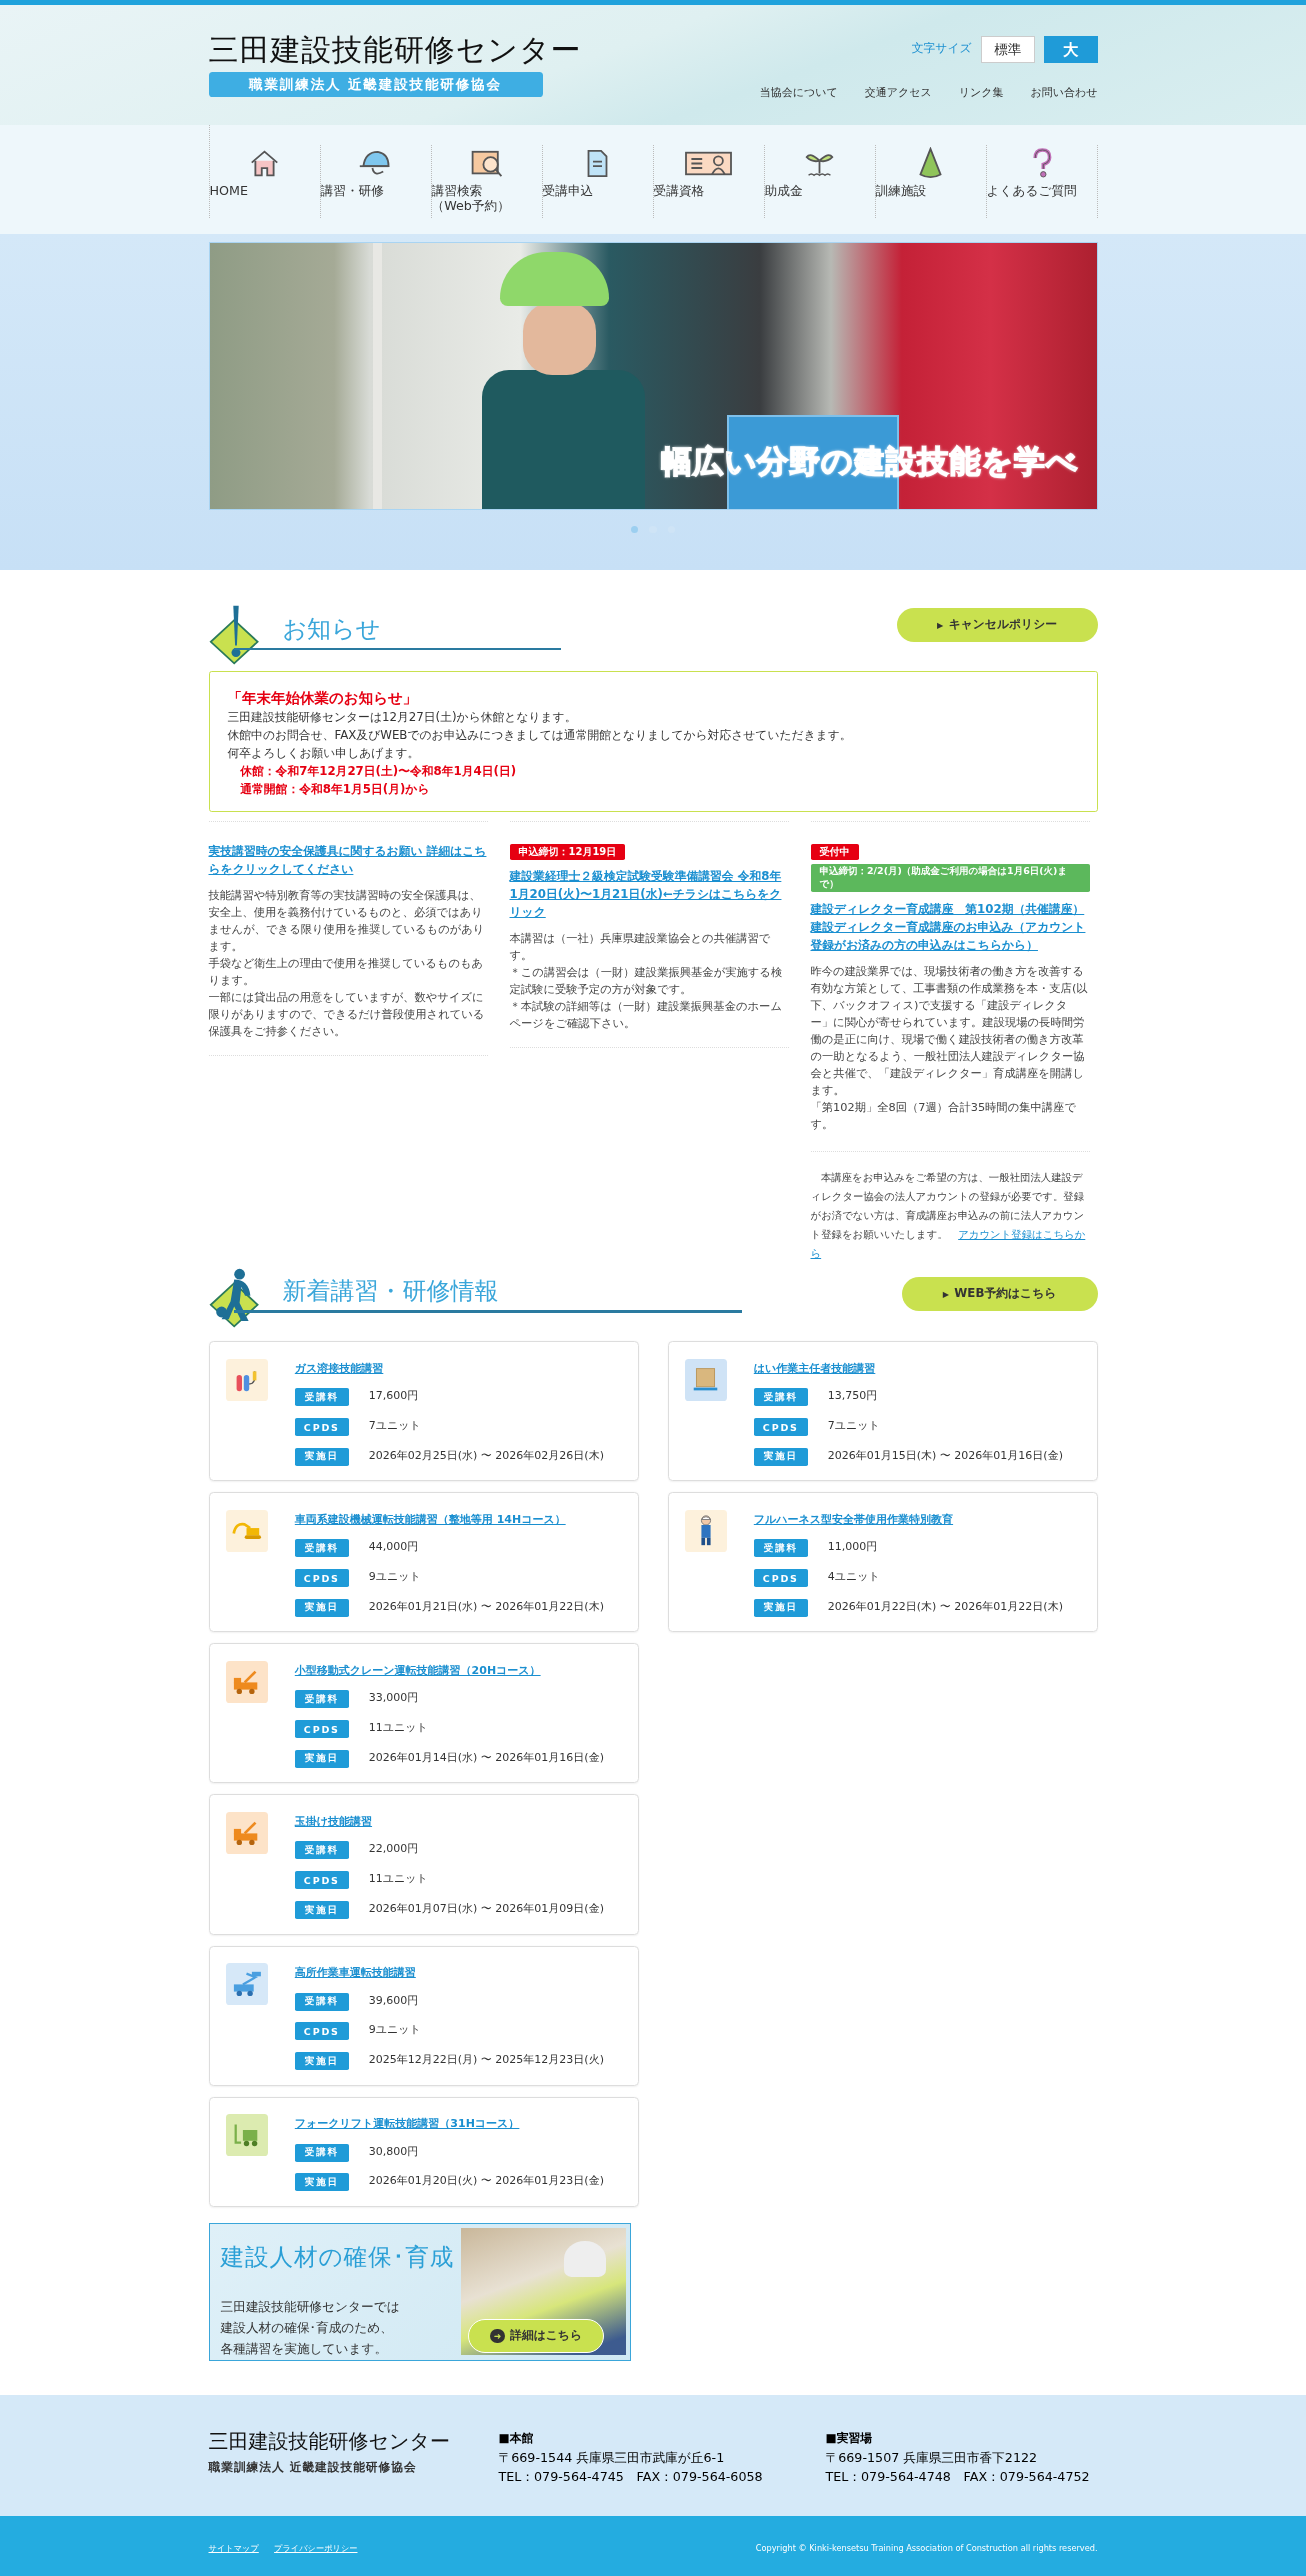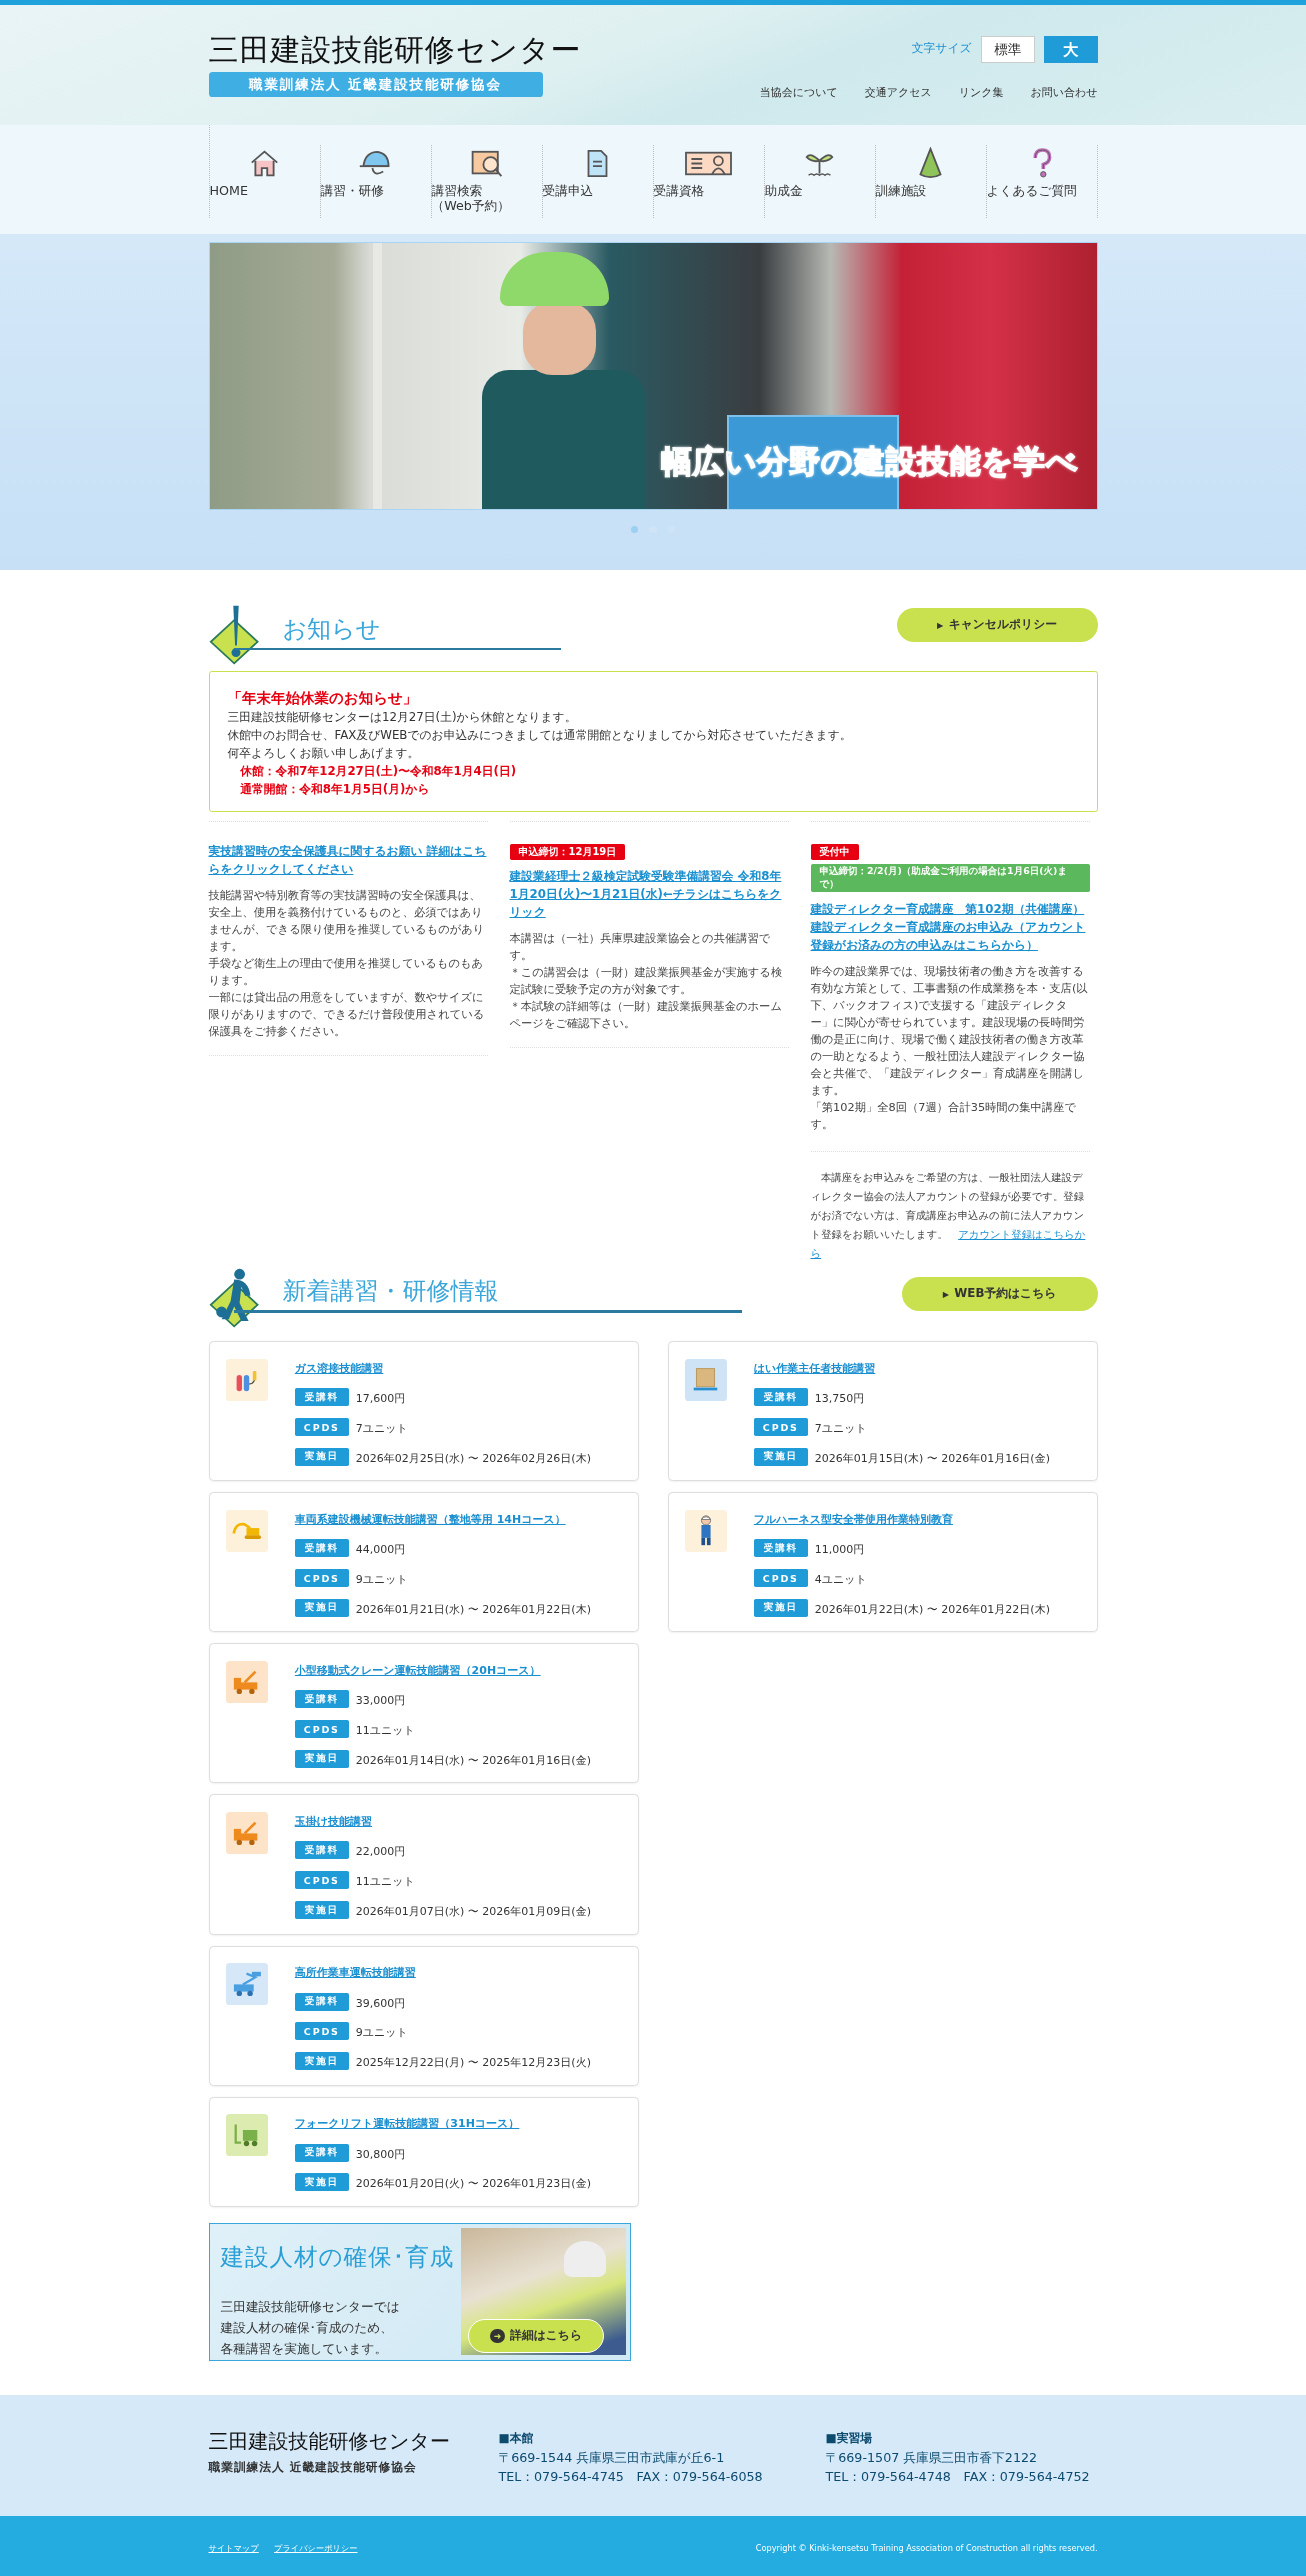--- a/index.html
+++ b/index.html
@@ -48,35 +48,35 @@
 .col h4 a{font-size:11.8px;font-weight:bold;line-height:18px;color:#1a8fd0}
 .col p{font-size:11.3px;line-height:17px;margin-top:9px;color:#444}
 .badge-red{display:inline-block;background:#e60012;color:#fff;font-size:10px;font-weight:bold;padding:0.9px 9px;border-radius:1.8px}
 .badge-green{display:block;background:#5cb85c;color:#fff;font-size:9.5px;font-weight:bold;padding:0.9px 9px;margin-top:4.5px;border-radius:1.8px}
 .col .note{font-size:10.4px;line-height:19px;padding:16.3px 0 0;color:#444;border-top:1.8px dotted #ddd;margin-top:18px}
 .courses{display:grid;grid-template-columns:430px 430px;gap:11px 29px;margin-top:9px}
 .card{border:0.9px solid #ddd;border-radius:4.5px;padding:16.3px 16.3px 14.5px 16.3px;display:flex;gap:27px;box-shadow:0 0.9px 1.8px rgba(0,0,0,.06)}
 .card .thumb{width:42px;height:42px;border-radius:3.6px;flex:none;display:flex;align-items:center;justify-content:center}
 .card .info{flex:1}
 .card .ctitle{font-size:11px;font-weight:bold;margin-bottom:5.4px;display:inline-block}
-.row{display:flex;align-items:flex-end;gap:7px;margin-top:11.8px;font-size:11px;color:#333}
+.row{display:flex;align-items:flex-start;gap:20px;margin-top:11.8px;font-size:11px;color:#333}
 .row:first-of-type{margin-top:7.3px}
 .tag{width:54px;height:18px;background:#1f9bd8;color:#fff;font-size:9.5px;font-weight:bold;border-radius:1.8px;display:flex;align-items:center;justify-content:center;letter-spacing:1.8px}
 .banner{width:422px;height:138px;border:1.8px solid #3aa6da;margin-top:16.3px;background:linear-gradient(135deg,#dff0f8,#cfe8f3);position:relative;overflow:hidden;cursor:pointer}
 .banner .bt{position:absolute;left:11px;top:16.3px;font-size:23.6px;color:#2a9fd6;letter-spacing:0.9px}
 .banner .bd{position:absolute;left:11px;top:72px;font-size:12.7px;line-height:21px;color:#333}
 .banner .bimg{position:absolute;right:3.6px;top:3.6px;width:165px;height:127px;background:linear-gradient(160deg,#c9b79a,#e8e1d3 40%,#d7e67b 60%,#3d5b8f 90%)}
 .banner .bimg .helm{position:absolute;right:20px;top:12.7px;width:42px;height:36px;background:#eee;border-radius:50% 50% 7.3px 7.3px}
 .banner .bbtn{position:absolute;right:25.4px;bottom:7.3px;width:136px;height:34px;border-radius:17px;background:#c9e14f;border:1.8px solid #fff;font-size:11.8px;font-weight:bold;color:#333;display:flex;align-items:center;justify-content:center;gap:5.4px}
 .footer{position:absolute;left:0;top:2395px;width:1306px;height:122px;background:#d5e9f8}
 .footer .wrap{padding-top:33px;display:flex}
 .f-brand{width:290px}
 .f-brand .n{font-size:20px;color:#111}
 .f-brand .s{font-size:11.8px;font-weight:bold;color:#333;margin-top:5.4px;letter-spacing:0.9px}
-.f-addr{width:327px;font-size:12.7px;line-height:19px;color:#0c4a6e}
+.f-addr{width:327px;font-size:12.7px;line-height:19px;color:#000000}
 .f-addr b{font-weight:bold;font-size:11.8px}
 .bottombar{position:absolute;left:0;top:2516px;width:1306px;height:60px;background:#24ace0}
 .bottombar .wrap{display:flex;justify-content:space-between;padding-top:27px;font-size:8.2px;color:#fff}
 .bottombar a{color:#fff;margin-right:12.7px}
 </style>
 </head>
 <body>
 
 <div class="topbar"></div>
 

